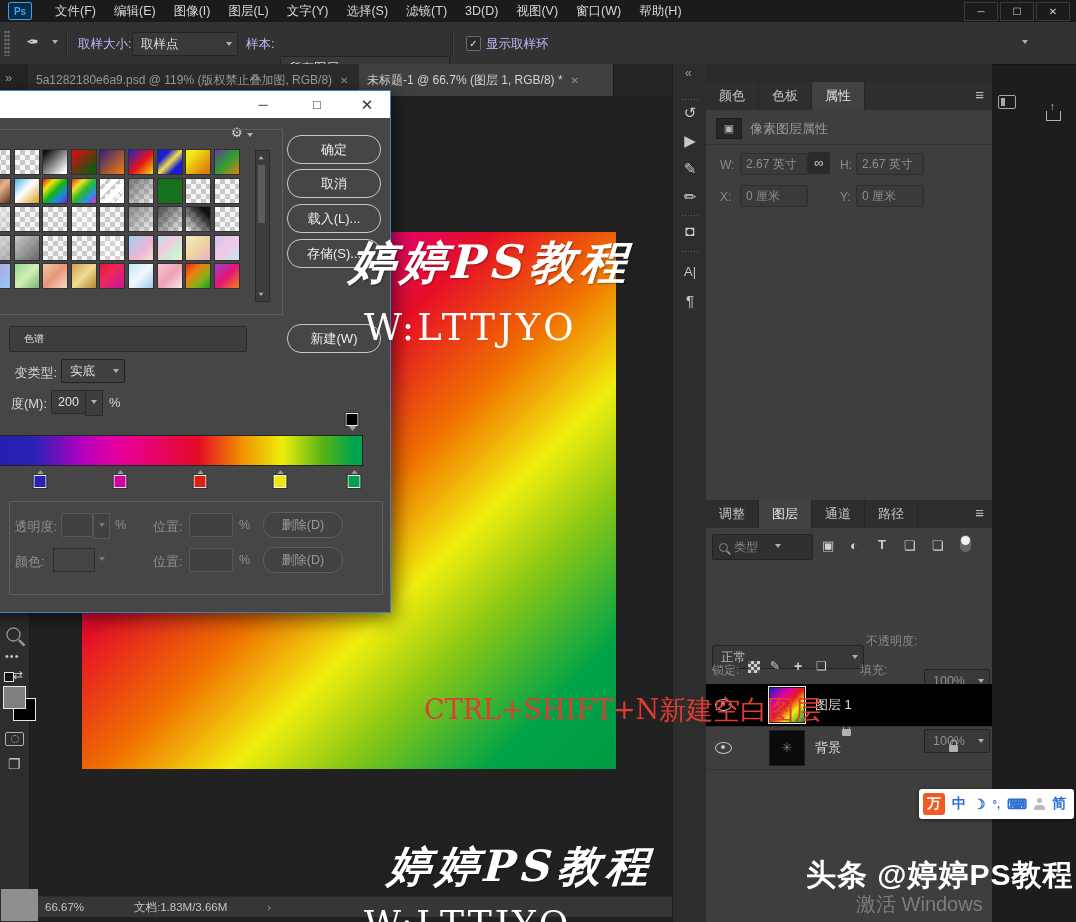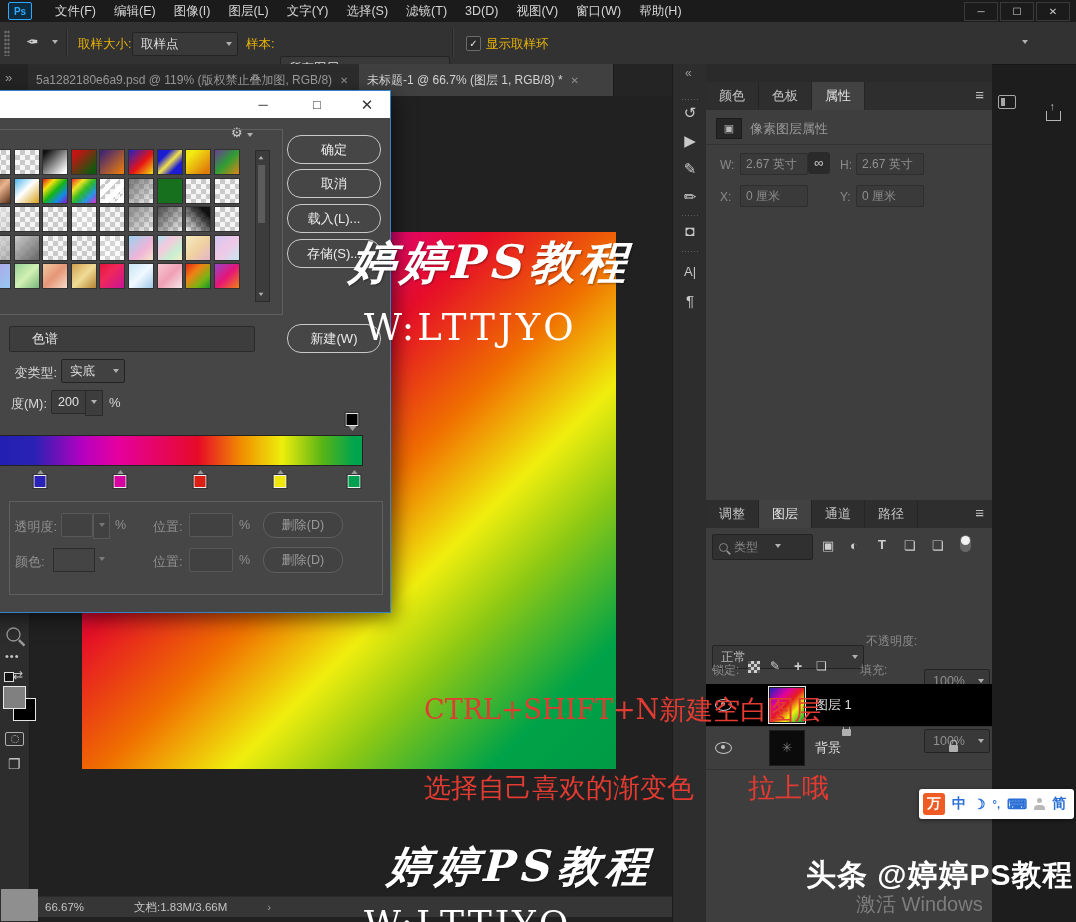--- a/index.html
+++ b/index.html
@@ -12,21 +12,21 @@
           font-size:10px;font-weight:bold;display:flex;align-items:center;justify-content:center;border-radius:2px;}
   #menus{display:flex;margin-left:14px;}
   .menu-item{padding:0 9px;line-height:22px;color:#d6d6d6;cursor:default;}
   #winctl{position:absolute;right:6px;top:2px;display:flex;gap:2px;}
   .wbtn{width:32px;height:17px;border:1px solid #3a3a3a;color:#cfcfcf;font-size:10px;
         display:flex;align-items:center;justify-content:center;}
   
   #optbar{left:0;top:22px;width:1076px;height:42px;background:#323232;border-bottom:1px solid #161616;}
   .grip{width:6px;height:26px;background:radial-gradient(#6a6a6a 1px,transparent 1.2px) 0 0/3px 4px;}
   .vsep{width:1px;height:28px;background:#262626;border-right:1px solid #3f3f3f;}
-  .optlabel{color:#eab308;}
+  .optlabel{color:#c4b5fd;}
   .dropdown{background:#393939;border:1px solid #232323;border-radius:2px;height:22px;display:flex;
             align-items:center;padding:0 20px 0 8px;position:relative;color:#dedede;}
   .dropdown .car{position:absolute;right:5px;top:9px;}
   .car{width:0;height:0;border:3.5px solid transparent;border-top:4.5px solid #b0b0b0;display:inline-block;}
   .caru{width:0;height:0;border:3.5px solid transparent;border-bottom:4.5px solid #b0b0b0;display:inline-block;}
   #cbx{width:13px;height:13px;background:#2b2b2b;border:1px solid #6a6a6a;border-radius:2px;color:#e4e4e4;
        font-size:10px;display:flex;align-items:center;justify-content:center;}
   .eyedrop{color:#cfcfcf;font-size:15px;transform:scaleX(-1);}
   .searchico{width:9px;height:9px;border:1.5px solid #9a9a9a;border-radius:50%;position:relative;}
   .searchico::after{content:'';position:absolute;width:6px;height:1.5px;background:#9a9a9a;transform:rotate(45deg);right:-5px;bottom:-2px;}
@@ -273,21 +273,21 @@
       <span class="caru" style="position:absolute;left:2px;top:2px;transform:scale(.8);"></span>
       <div id="dthumb"></div>
       <span class="car" style="position:absolute;left:2px;bottom:2px;transform:scale(.8);"></span>
     </div>
 
     <div class="pill" style="top:44px;">确定</div>
     <div class="pill" style="top:78px;">取消</div>
     <div class="pill" style="top:113px;">载入(L)...</div>
     <div class="pill" style="top:148px;">存储(S)...</div>
 
-    <div class="abs inset" style="left:68px;top:235px;width:222px;height:24px;line-height:24px;padding-left:22px;font-size:13px;">色谱</div>
+    <div class="abs inset" style="left:68px;top:235px;width:222px;height:24px;line-height:24px;padding-left:14px;font-size:10px;">色谱</div>
     <div class="pill" style="top:233px;">新建(W)</div>
 
     <span class="abs dlglabel" style="left:20px;top:273px;width:96px;text-align:right;">变类型:</span>
     <div class="abs dropdown" style="left:120px;top:268px;width:34px;background:#414141;">
       <span>实底</span>
         <span class="car"></span>
     </div>
 
     <span class="abs dlglabel" style="left:20px;top:304px;width:86px;text-align:right;">度(M):</span>
     <div class="abs inset" style="left:110px;top:299px;width:32px;height:22px;line-height:22px;padding-left:6px;">200</div>
@@ -442,21 +442,20 @@
         <div class="lockico" style="position:absolute;right:34px;"></div>
       </div>
 
     </div>
   </div>
 
 
   <div class="abs over callig" style="left:350px;top:232px;font-size:46px;">婷婷PS教程</div>
   <div class="abs over serifw" style="left:364px;top:306px;font-size:37px;letter-spacing:3px;">W:LTTJYO</div>
   <div class="abs over redann" style="left:424px;top:692px;font-size:27px;">CTRL+SHIFT+N新建空白图层</div>
-  <div class="abs over redann" style="left:424px;top:770px;font-size:27px;">选择自己喜欢的渐变色　　拉上哦</div>
   <div class="abs over callig" style="left:388px;top:838px;font-size:43px;">婷婷PS教程</div>
   <div class="abs over serifw" style="left:364px;top:903px;font-size:36px;letter-spacing:3px;">W:LTTJYO</div>
   <div class="abs over" style="left:806px;top:855px;font-size:30px;font-weight:900;color:#fff;letter-spacing:1px;z-index:9;">头条 @婷婷PS教程</div>
   <div class="abs" style="left:856px;top:891px;font-size:20px;color:#7d7d7d;z-index:8;">激活 Windows</div>
 
   <div id="ime" class="abs">
     <div id="imewan">万</div>
     <span class="imeglyph">中</span>
     <span class="imeglyph">☽</span>
     <span class="imeglyph" style="font-size:11px;">°,</span>

